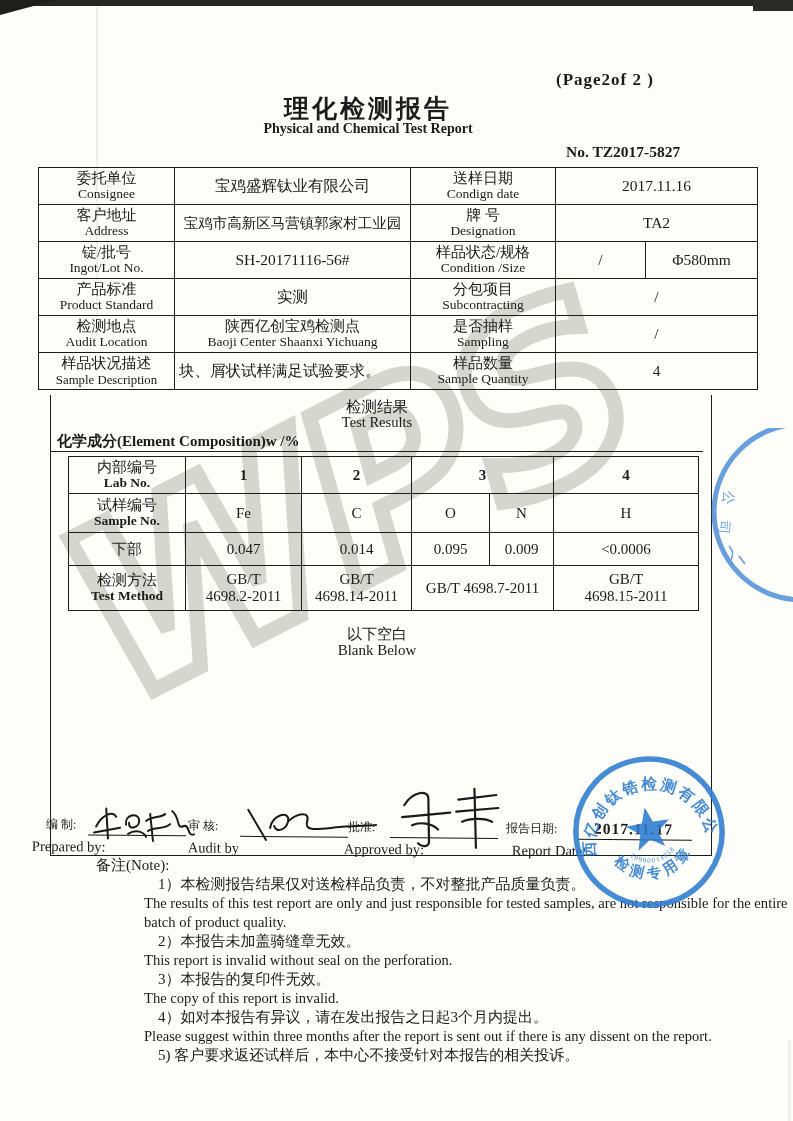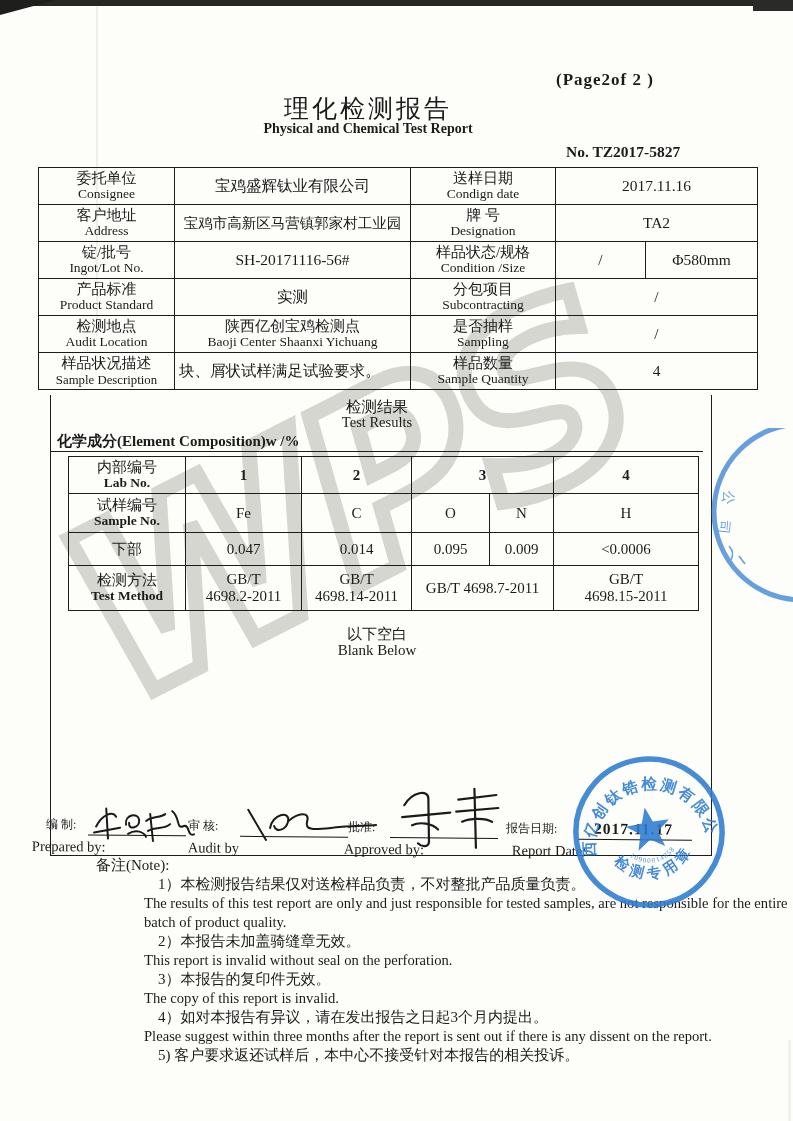--- a/index.html
+++ b/index.html
@@ -13,21 +13,21 @@
   .scan-top-bar{left:0;top:0;width:793px;height:6px;background:#262624;z-index:6;}
   .scan-corner-left{left:0;top:0;width:56px;height:15px;background:#1e1e1c;
     clip-path:polygon(0 0,100% 0,0 100%);z-index:6;}
   .scan-corner-right{right:0;top:0;width:40px;height:11px;background:#2a2a28;z-index:6;}
   .scan-crease{left:96px;top:6px;width:2px;height:330px;background:rgba(60,60,55,.08);z-index:1;}
   .scan-edge-br{left:788px;top:1040px;width:3px;height:81px;background:rgba(60,60,55,.07);z-index:1;}
   
   .watermark{left:0;top:0;width:793px;height:1121px;z-index:1;pointer-events:none;}
   
   .page-label{left:556px;top:70px;font-size:17px;font-weight:bold;z-index:2;letter-spacing:1px;}
-  .title-zh{left:38px;top:92px;width:660px;text-align:center;font-size:25px;font-weight:normal;letter-spacing:3px;z-index:2;}
+  .title-zh{left:38px;top:92px;width:660px;text-align:center;font-size:25px;font-weight:bold;letter-spacing:3px;z-index:2;}
   .title-en{left:38px;top:121px;width:660px;text-align:center;font-size:14px;font-weight:bold;z-index:2;}
   .report-no{left:566px;top:143px;font-size:15.5px;font-weight:bold;z-index:2;}
   
   table{border-collapse:collapse;table-layout:fixed;z-index:2;}
   td{border:1.6px solid #1c1c1c;text-align:center;vertical-align:middle;padding:0 2px;overflow:hidden;}
   .info-table{left:38px;top:167px;width:719px;}
   .info-table td{height:36px;}
   .cell-zh{font-size:15px;line-height:1.15;}
   .cell-en{font-size:13.5px;line-height:1.1;}
   .cell-val{font-size:15.5px;}

